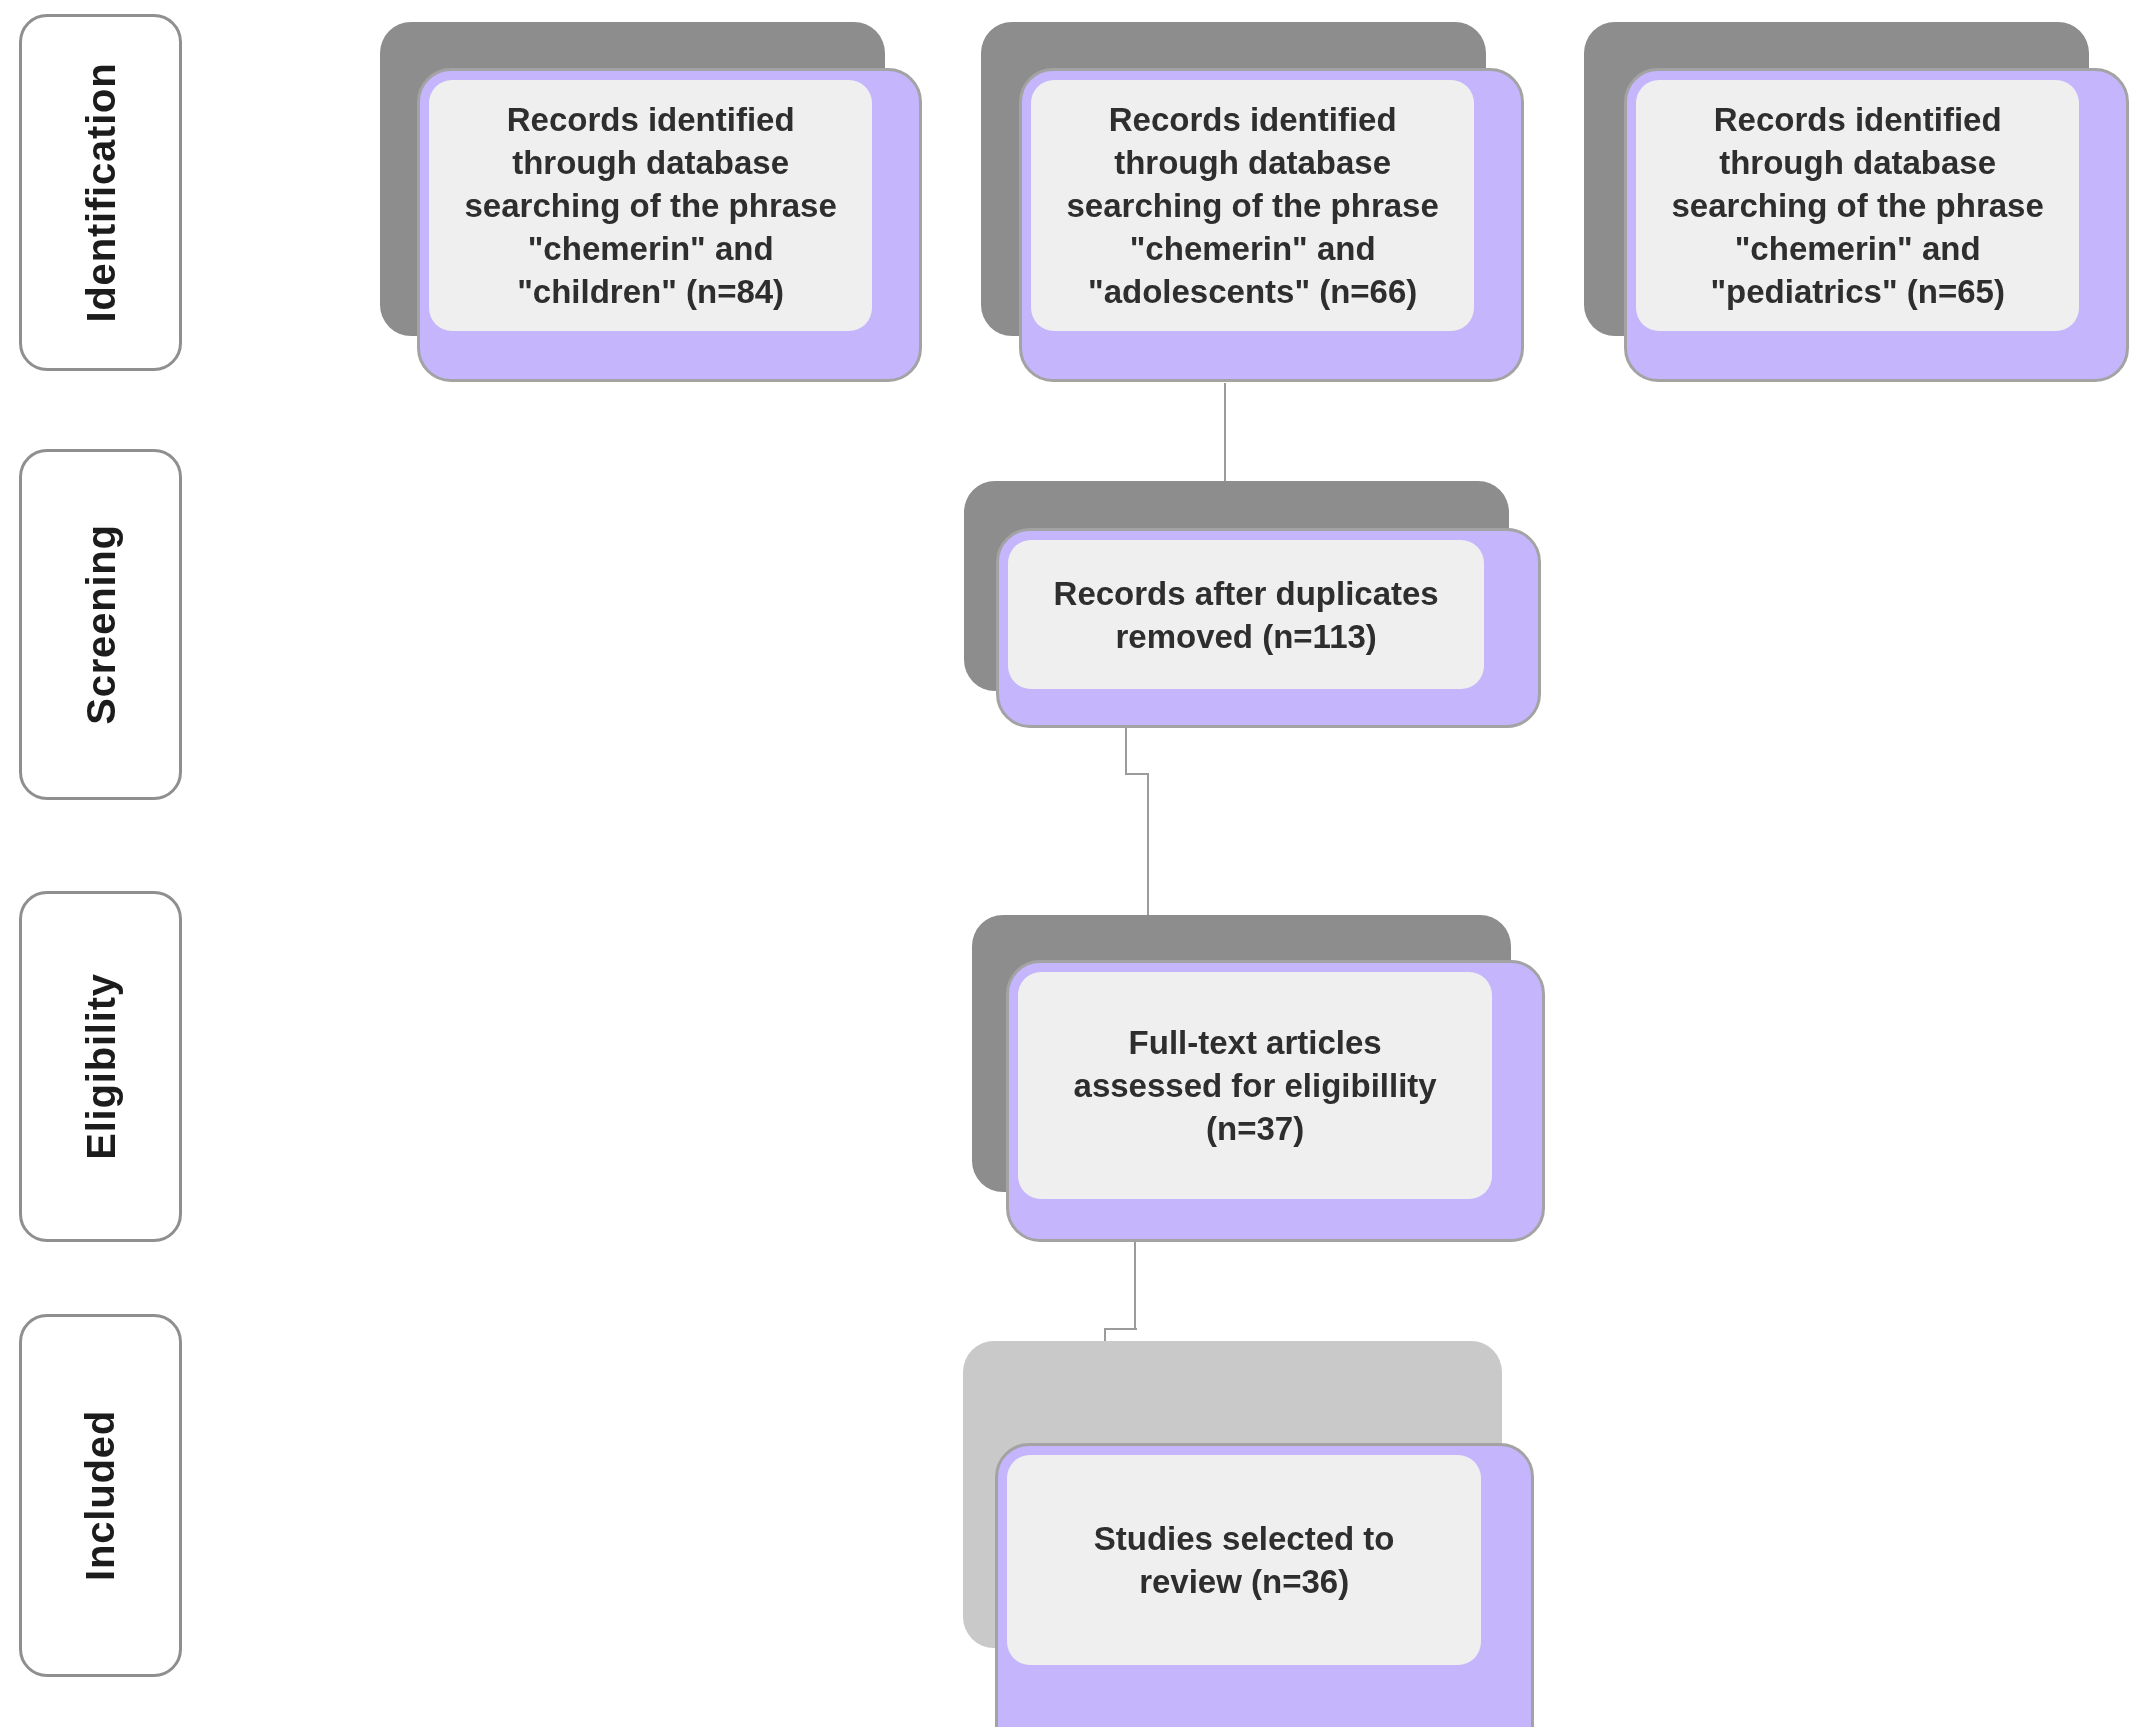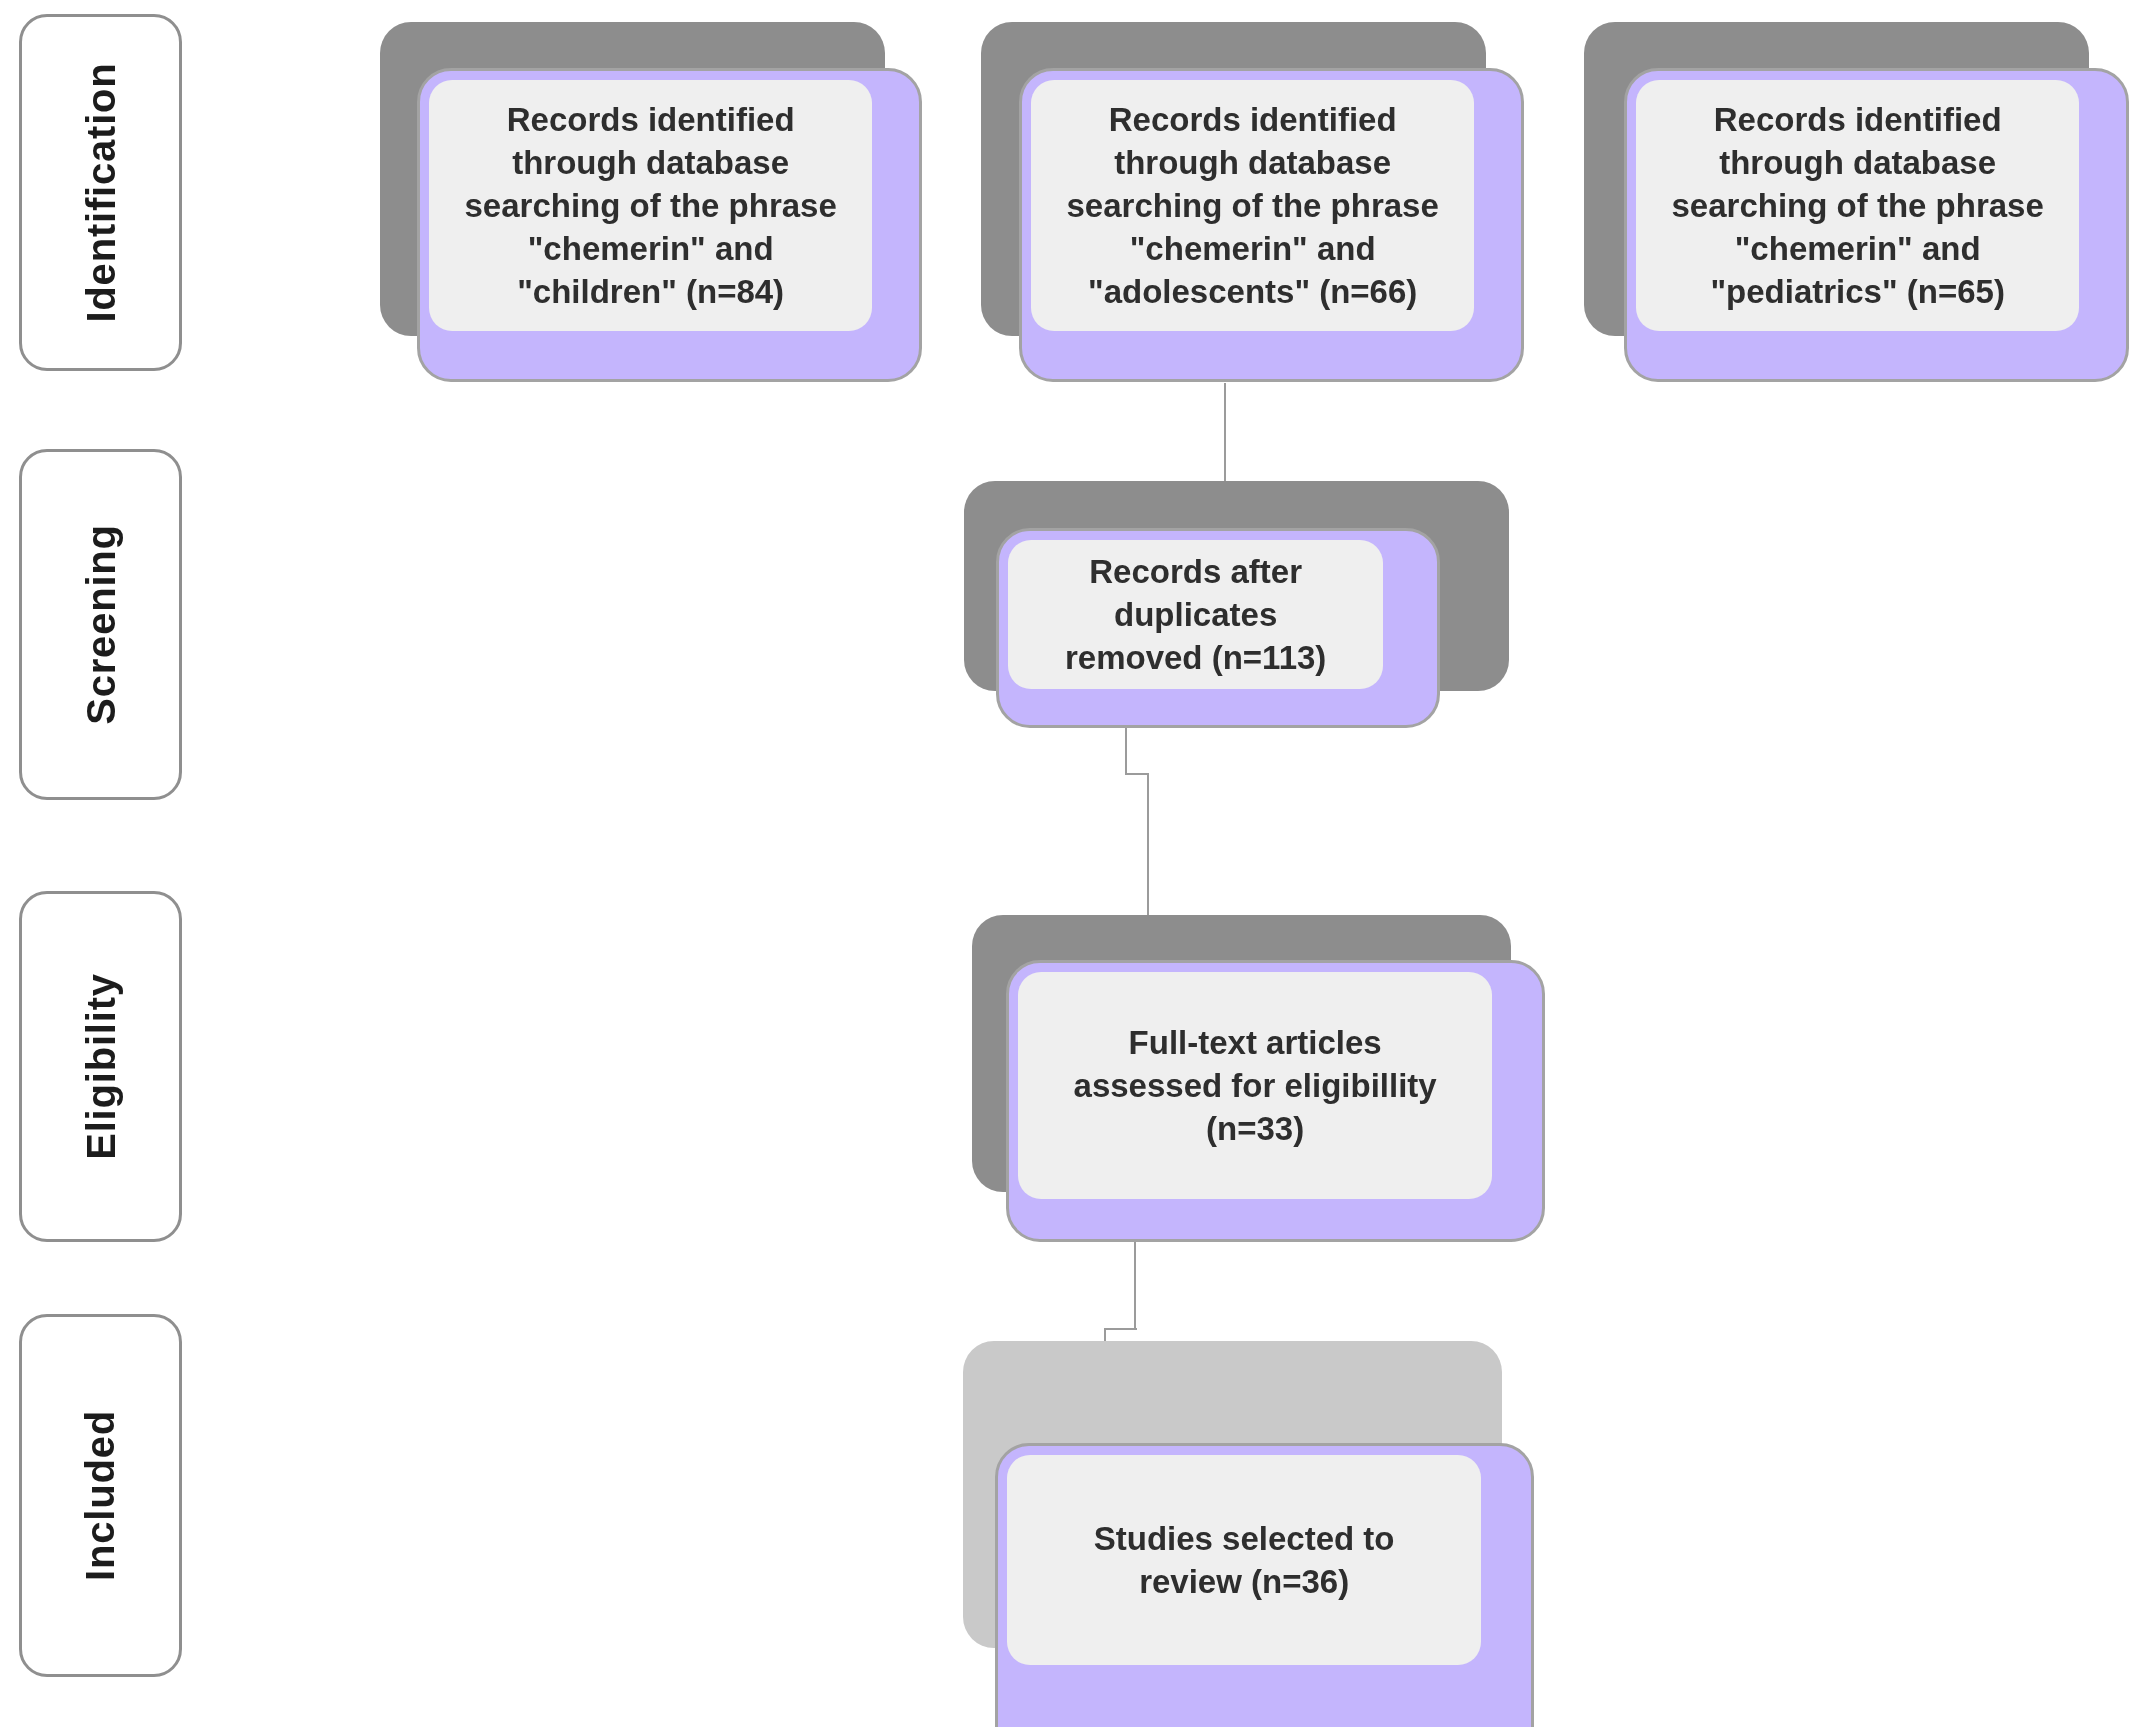--- a/index.html
+++ b/index.html
@@ -118,35 +118,35 @@
 through database
 searching of the phrase
 "chemerin" and
 "pediatrics" (n=65)</div>
       </div>
     </div>
   </div>
 
   <div>
     <div class="shadow" style="left:964px;top:481px;width:545px;height:210px;"></div>
-    <div class="front" style="left:996px;top:528px;width:444px;height:200px;">
+    <div class="front" style="left:996px;top:528px;width:545px;height:200px;">
       <div class="inset" style="right:54px;bottom:36px;">
         <div class="btext">Records after duplicates
 removed (n=113)</div>
       </div>
     </div>
   </div>
 
   <div>
     <div class="shadow" style="left:972px;top:915px;width:539px;height:277px;"></div>
     <div class="front" style="left:1006px;top:960px;width:539px;height:282px;">
       <div class="inset" style="right:50px;bottom:40px;">
         <div class="btext">Full-text articles
 assessed for eligibillity
-(n=33)</div>
+(n=37)</div>
       </div>
     </div>
   </div>
 
   <div>
     <div class="shadow light" style="left:963px;top:1341px;width:539px;height:307px;"></div>
     <div class="front" style="left:995px;top:1443px;width:539px;height:318px;text-decoration:underline;">
       <div class="inset" style="right:50px;bottom:93px;">
         <div class="btext">Studies selected to
 review (n=36)</div>

